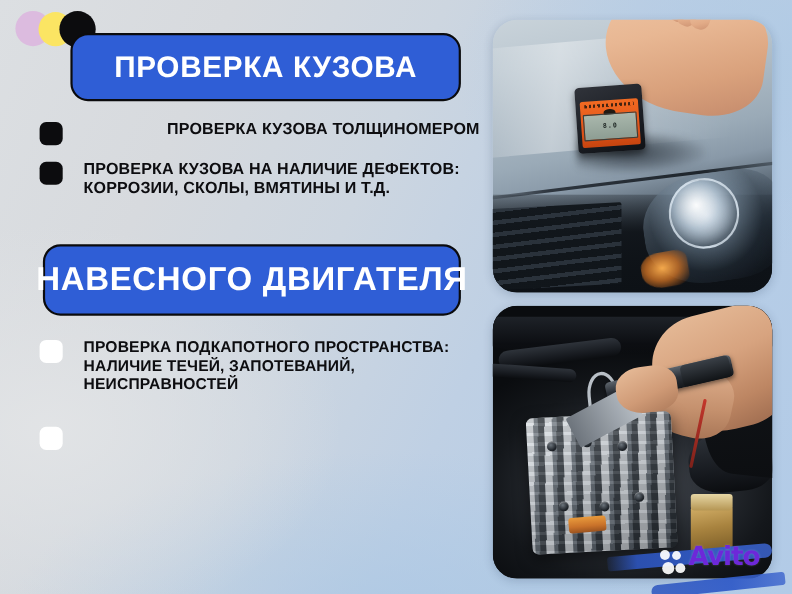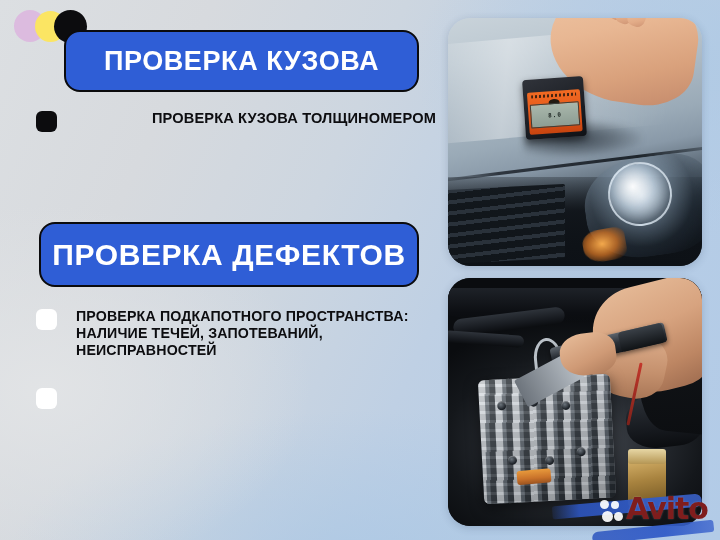--- a/index.html
+++ b/index.html
@@ -380,22 +380,22 @@
   }
   .avito-dots { position:absolute; left:26px; top:14px; width:24px; height:24px; }
   .av-dot { position:absolute; border-radius:50%; background:rgba(255,255,255,.92); }
   .av-dot.a { width:9px;  height:9px;  left:0px;  top:0px; }
   .av-dot.b { width:8px;  height:8px;  left:11px; top:1px; }
   .av-dot.c { width:11px; height:11px; left:2px;  top:11px; }
   .av-dot.d { width:9px;  height:9px;  left:14px; top:12px; }
   .avito-word {
     position:absolute; left:52px; top:8px;
     font-family:"DejaVu Sans", sans-serif;
-    font-size:30px; font-weight:bold;
-    color:#7f1d1d;
+    font-size:24px; font-weight:bold;
+    color:#6d28d9;
     letter-spacing:-1px;
     line-height:1;
     text-shadow:0 0 2px rgba(255,255,255,.25);
   }
 </style>
 </head>
 <body>
 
 <div class="canvas">
 
@@ -410,23 +410,27 @@
 
   <div class="left">
 
     <div class="badge badge-body">ПРОВЕРКА КУЗОВА</div>
 
     <div class="bullets body">
       <div class="bullet">
         <span class="marker dark"></span>
         <span class="btext">ПРОВЕРКА КУЗОВА ТОЛЩИНОМЕРОМ</span>
       </div>
+      <div class="bullet">
+        <span class="marker dark"></span>
+        <span class="btext">ПРОВЕРКА КУЗОВА НА НАЛИЧИЕ ДЕФЕКТОВ: КОРРОЗИИ, СКОЛЫ, ВМЯТИНЫ И Т.Д.</span>
+      </div>
     </div>
 
-    <div class="badge badge-engine">ПРОВЕРКА ДЕФЕКТОВ</div>
+    <div class="badge badge-engine">НАВЕСНОГО ДВИГАТЕЛЯ</div>
 
     <div class="bullets engine">
       <div class="bullet">
         <span class="marker light"></span>
         <span class="btext">ПРОВЕРКА ПОДКАПОТНОГО ПРОСТРАНСТВА: НАЛИЧИЕ ТЕЧЕЙ, ЗАПОТЕВАНИЙ, НЕИСПРАВНОСТЕЙ</span>
       </div>
       <div class="bullet">
         <span class="marker light"></span>
       </div>
     </div>

